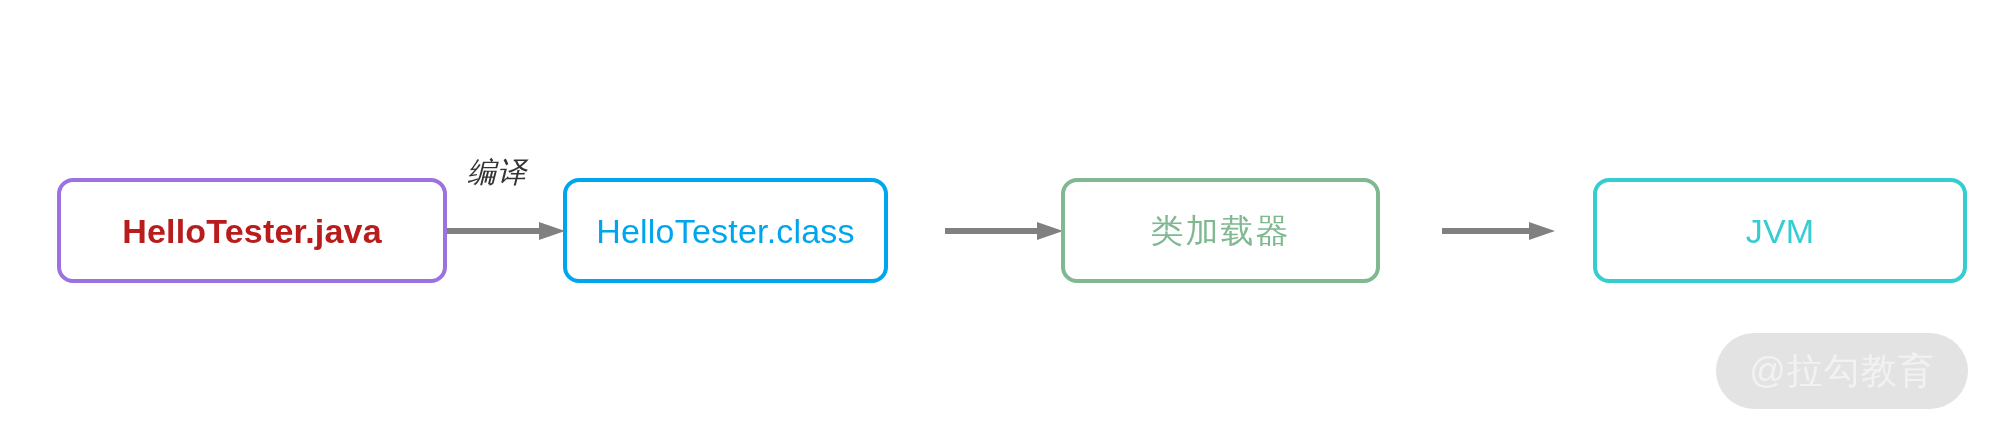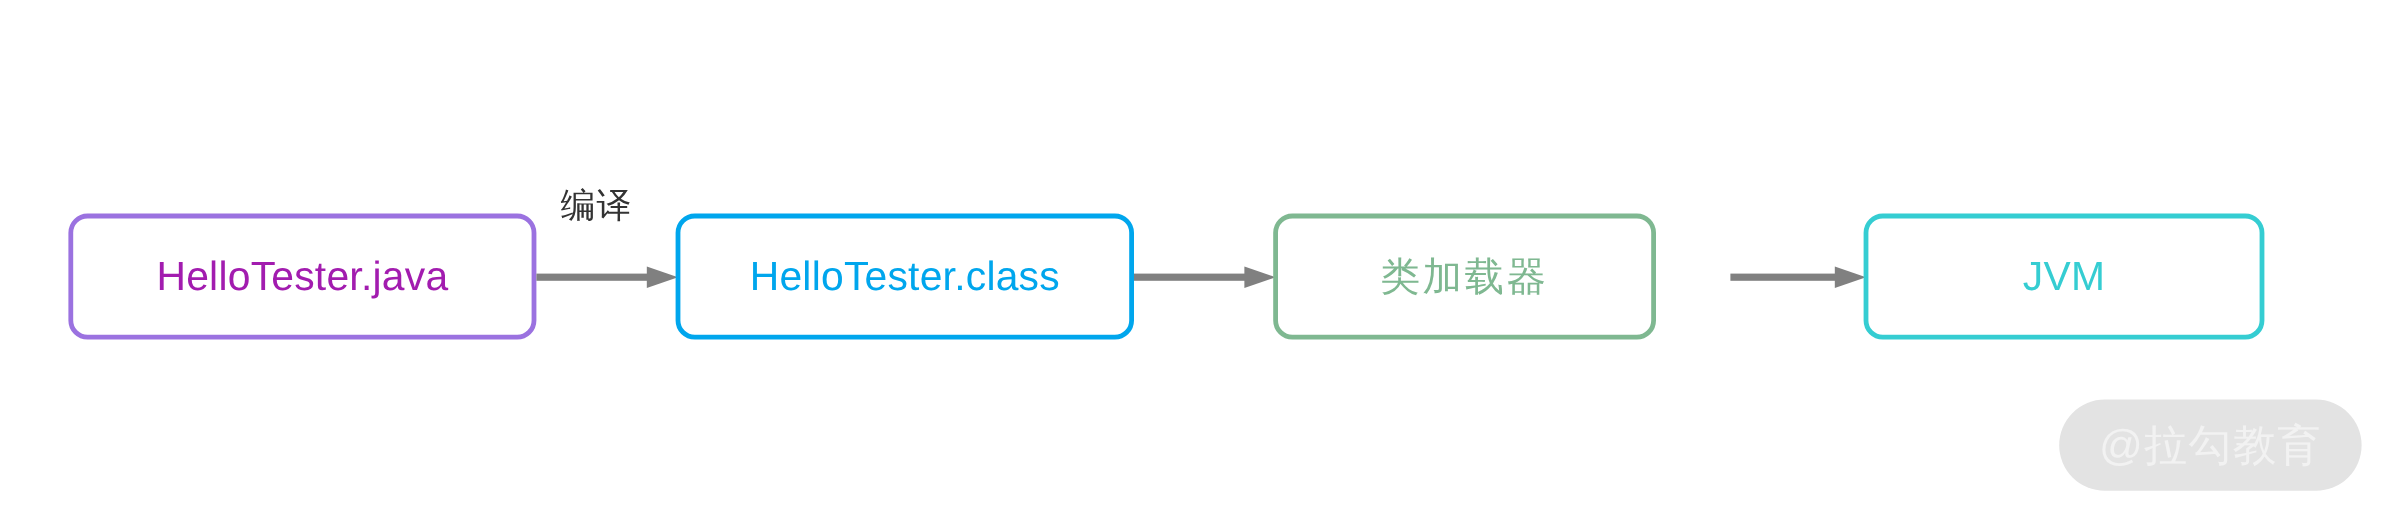--- a/index.html
+++ b/index.html
@@ -38,29 +38,29 @@
     letter-spacing: 0.2px;
     white-space: nowrap;
     line-height: 1;
   }
   .node-label.cjk {
     font-size: 33px;
     letter-spacing: 2px;
   }
 
   #node-java   { left: 57px;   width: 390px; border-color: #9b72e0; }
-  #node-java   .node-label { color: #a21caf; }
+  #node-java   .node-label { color: #b91c1c; font-weight: bold; }
 
-  #node-class  { left: 563px;  width: 382px; border-color: #00a6ed; }
+  #node-class  { left: 563px;  width: 325px; border-color: #00a6ed; }
   #node-class  .node-label { color: #00a6ed; }
 
   #node-loader { left: 1061px; width: 319px; border-color: #7fb891; }
   #node-loader .node-label { color: #7fb891; }
 
-  #node-jvm    { left: 1553px; width: 334px; border-color: #35cdd2; }
+  #node-jvm    { left: 1593px; width: 374px; border-color: #35cdd2; }
   #node-jvm    .node-label { color: #35cdd2; }
 
   
   .arrow {
     position: absolute;
     top: 222px;
     height: 18px;
   }
   .arrow .shaft {
     position: absolute;
@@ -88,21 +88,21 @@
 
   
   .edge-label {
     position: absolute;
     font-size: 29px;
     color: #333333;
     white-space: nowrap;
     letter-spacing: 1px;
     line-height: 1;
   }
-  #edge-label-compile { left: 467px; top: 158px; }
+  #edge-label-compile { left: 467px; top: 158px; font-style: italic; }
 
   
   #watermark {
     position: absolute;
     left: 1716px;
     top: 333px;
     width: 252px;
     height: 76px;
     border-radius: 38px;
     background: #e3e3e3;

